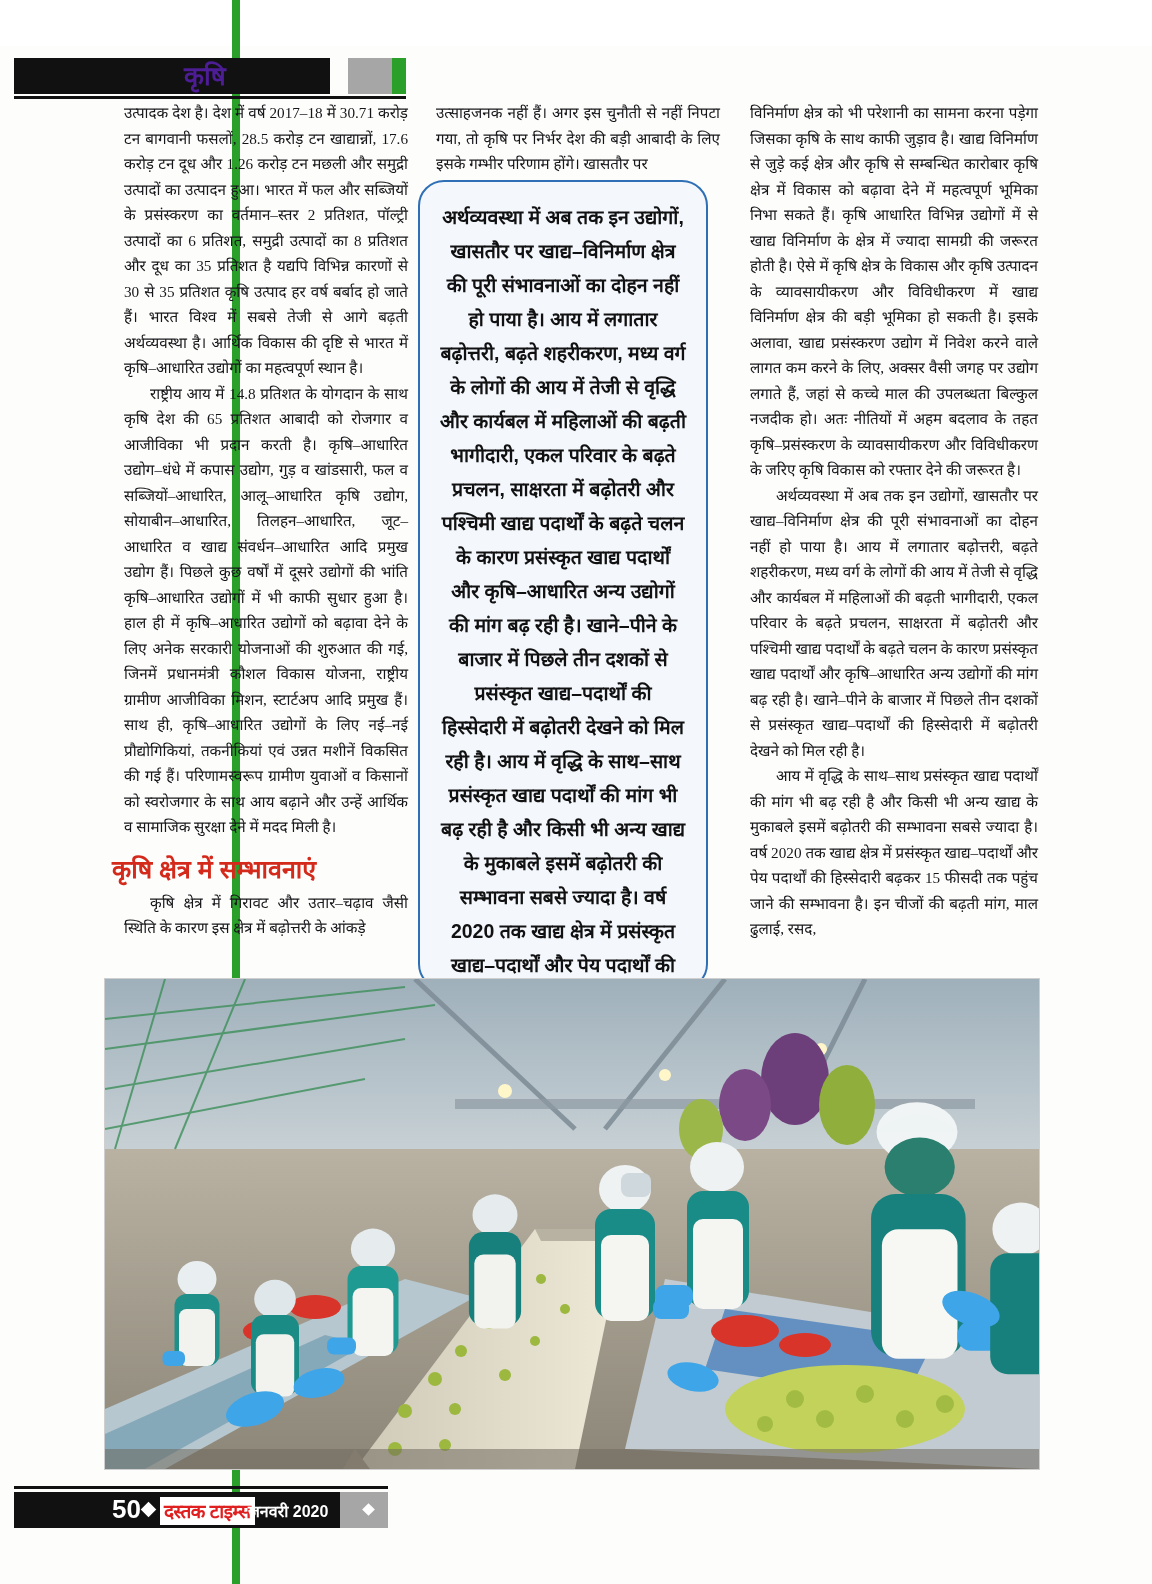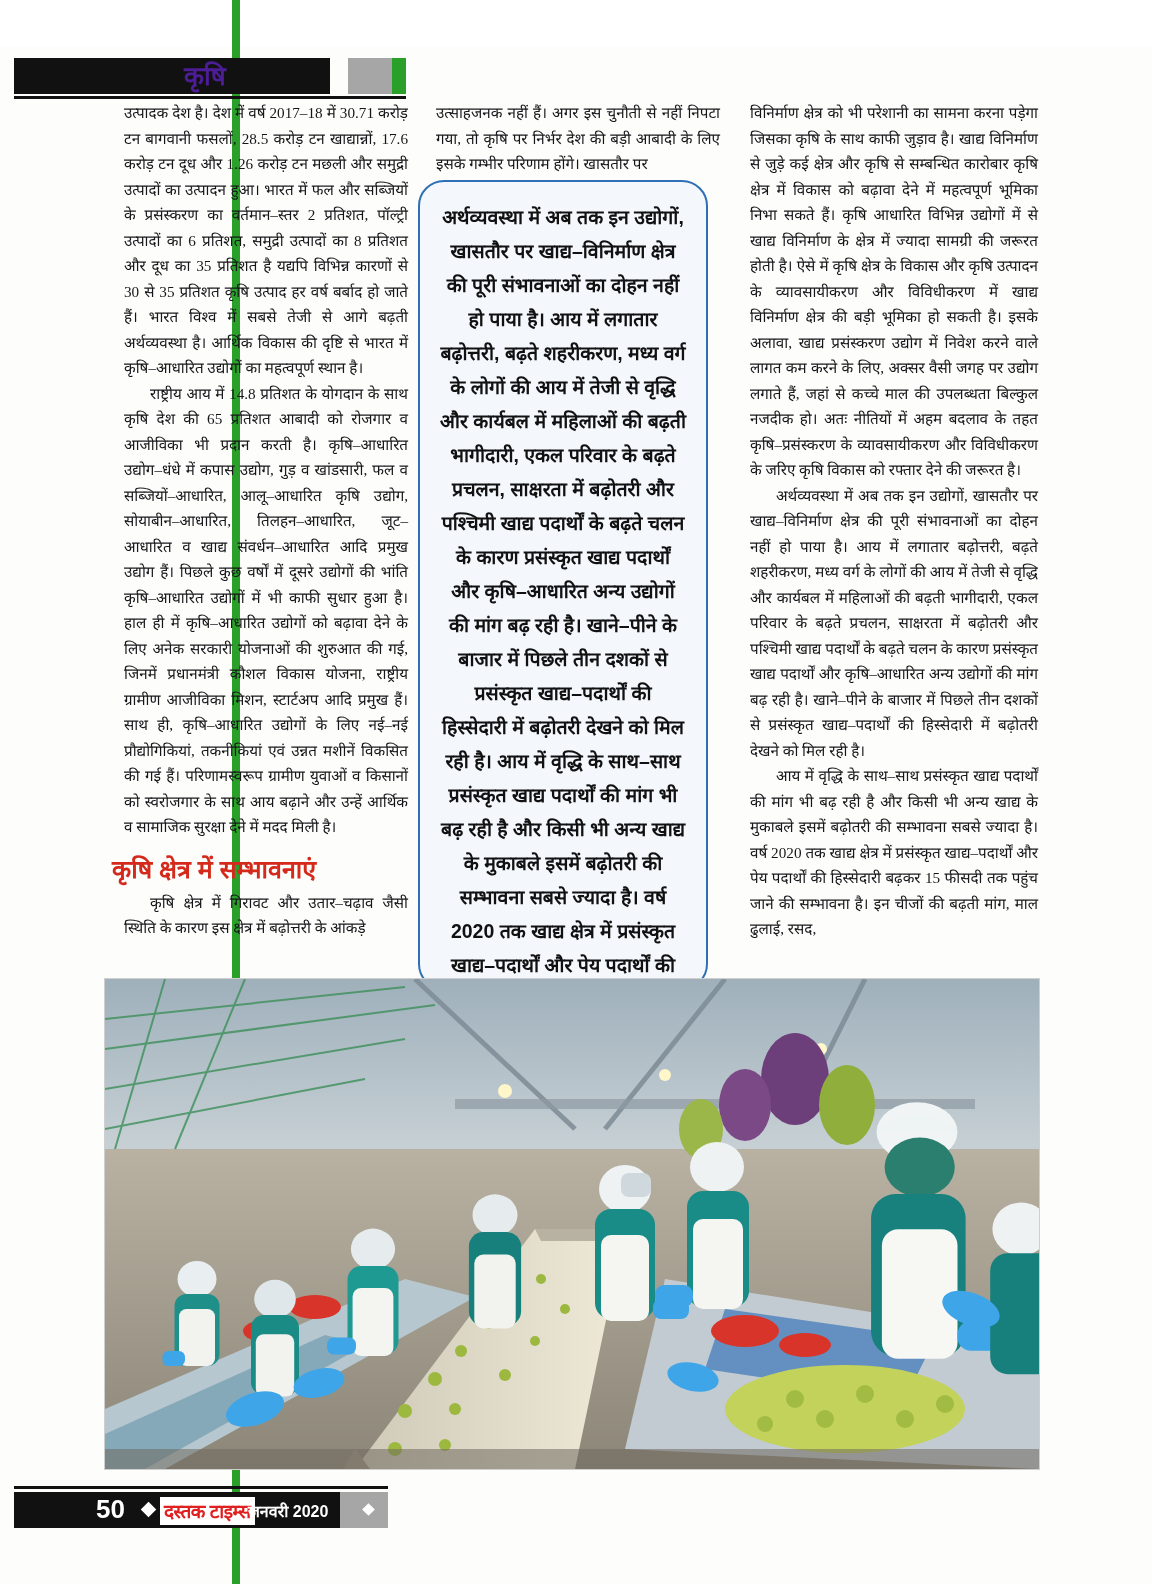--- a/index.html
+++ b/index.html
@@ -101,21 +101,21 @@
   .ftr-black{
     position:absolute;left:14px;top:1492px;width:326px;height:36px;background:#111111;
   }
   .ftr-grey{
     position:absolute;left:340px;top:1492px;width:48px;height:36px;background:#a6a6a6;
   }
   .ftr-rule{
     position:absolute;left:14px;top:1486px;width:374px;height:3px;background:#111111;
   }
   .pagenum{
-    position:absolute;left:96px;top:1494px;color:#ffffff;font-size:26px;
+    position:absolute;left:112px;top:1494px;color:#ffffff;font-size:26px;
     font-family:"Liberation Sans", sans-serif;font-weight:bold;
   }
   .ftr-dia{
     position:absolute;left:143px;top:1504px;width:11px;height:11px;background:#ffffff;
     transform:rotate(45deg);
   }
   .ftr-logo{
     position:absolute;left:160px;top:1497px;
     color:#e02020;font-family:"Liberation Sans", sans-serif;font-weight:bold;
     font-size:19px;letter-spacing:-0.5px;

